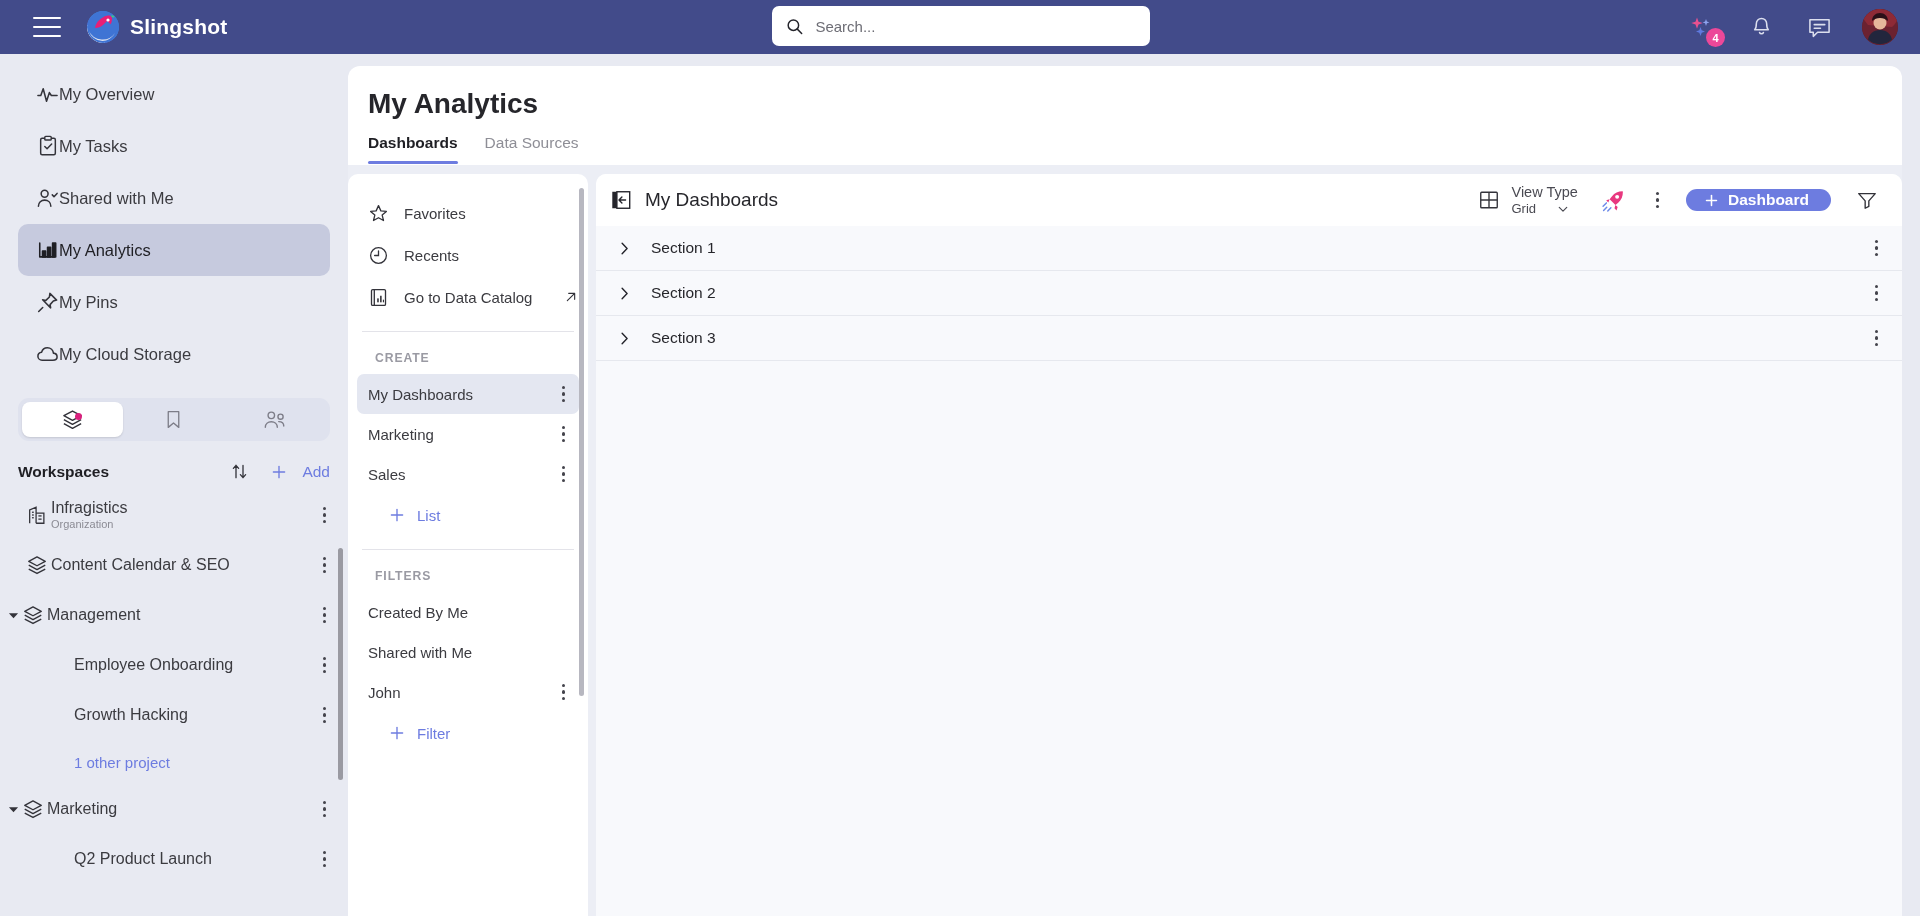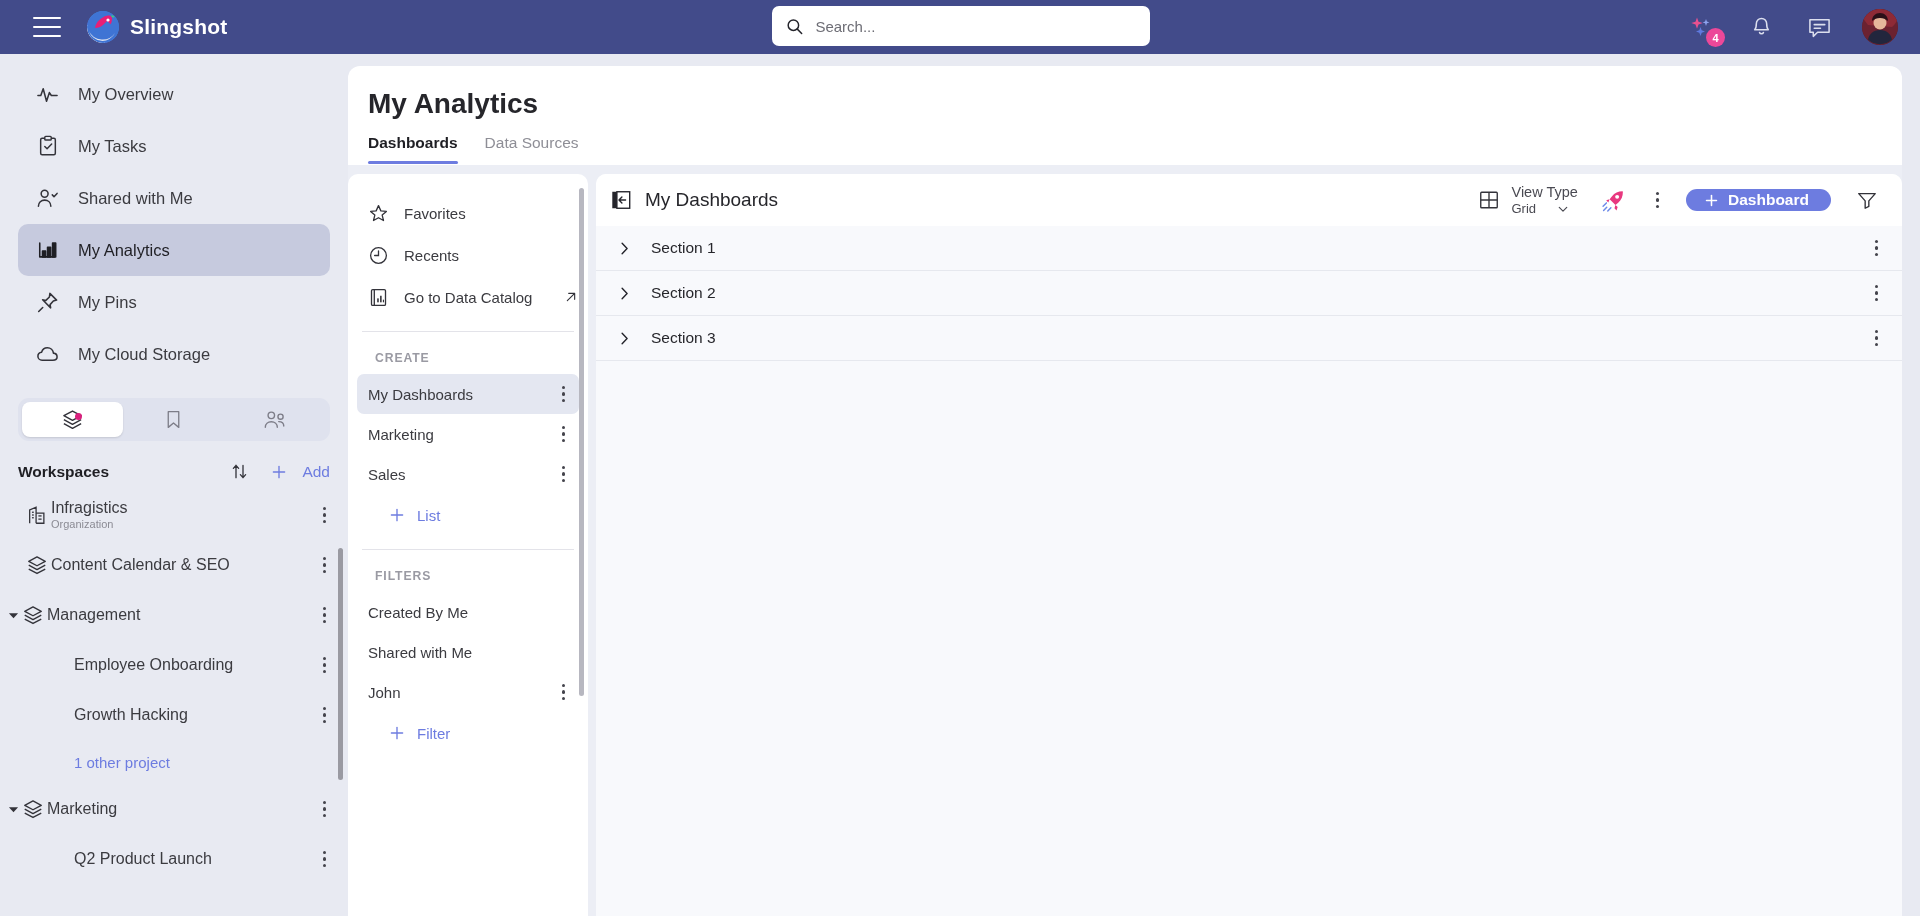--- a/index.html
+++ b/index.html
@@ -44,21 +44,21 @@
     background: #5a2030; flex: none; position: relative; }
   .avatar svg { position: absolute; inset: 0; }
 
   
   .body-row { display: flex; height: 862px; position: relative; }
 
   
   .sidebar { width: 348px; background: #e8eaf2; position: relative;
     display: flex; flex-direction: column; flex: none; }
   .nav-list { padding: 14px 0 4px 0; }
-  .nav-item { height: 52px; display: flex; align-items: center; gap: 19px;
+  .nav-item { height: 52px; display: flex; align-items: center; 
     margin: 0 18px; padding-left: 18px; border-radius: 10px; cursor: pointer; }
   .nav-item .lbl { font-size: 16.5px; color: #3b3b40; }
   .nav-item.active { background: #c6cade; }
   .nav-item.active .lbl { color: #1f1f24; }
   .nav-icon { width: 23px; height: 23px; flex: none; display: flex; align-items: center; justify-content: center; }
 
   .seg-wrap { margin: 14px 18px 0 18px; background: #dfe2ee; border-radius: 11px;
     height: 43px; display: flex; padding: 4px; }
   .seg { flex: 1; display: flex; align-items: center; justify-content: center;
     border-radius: 8px; cursor: pointer; position: relative; }

